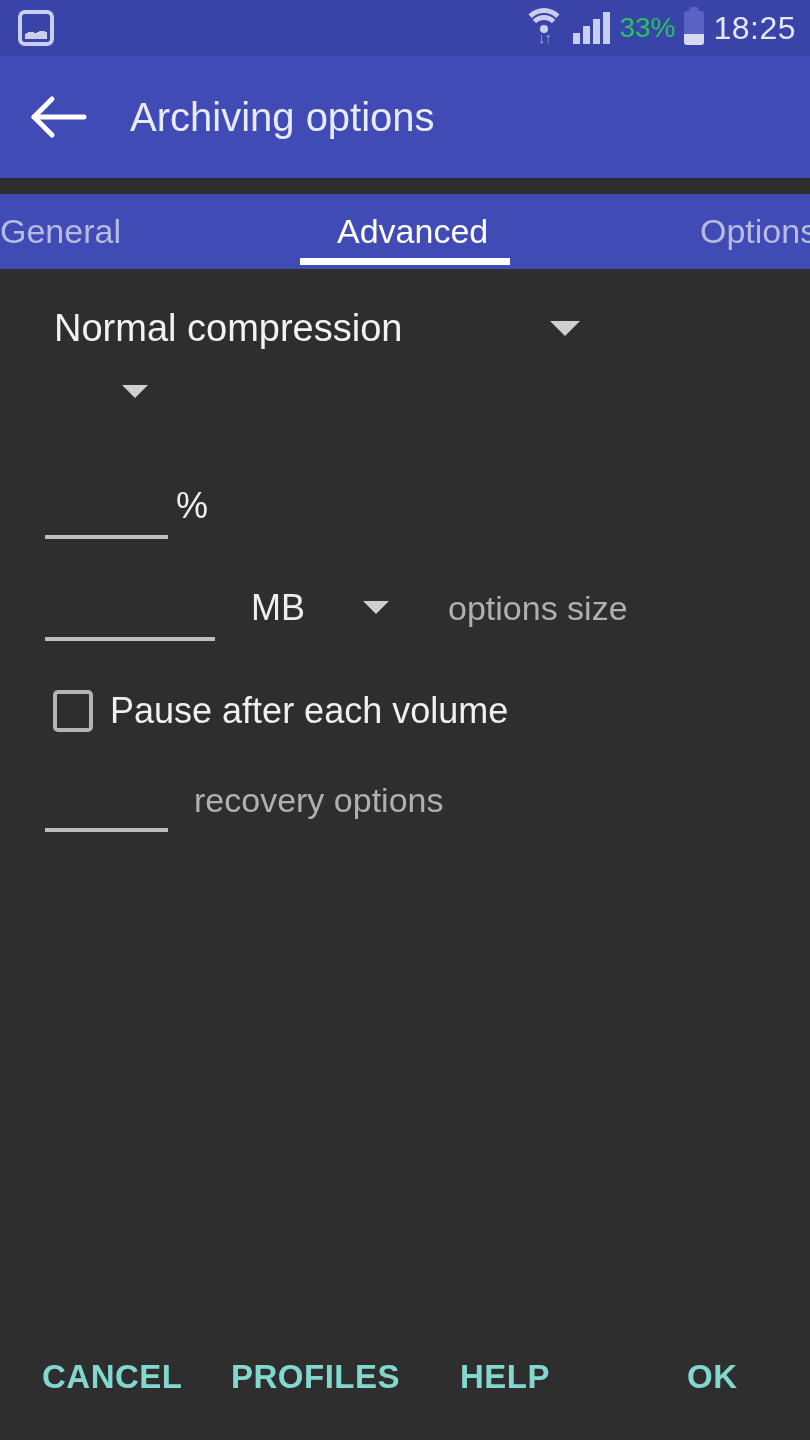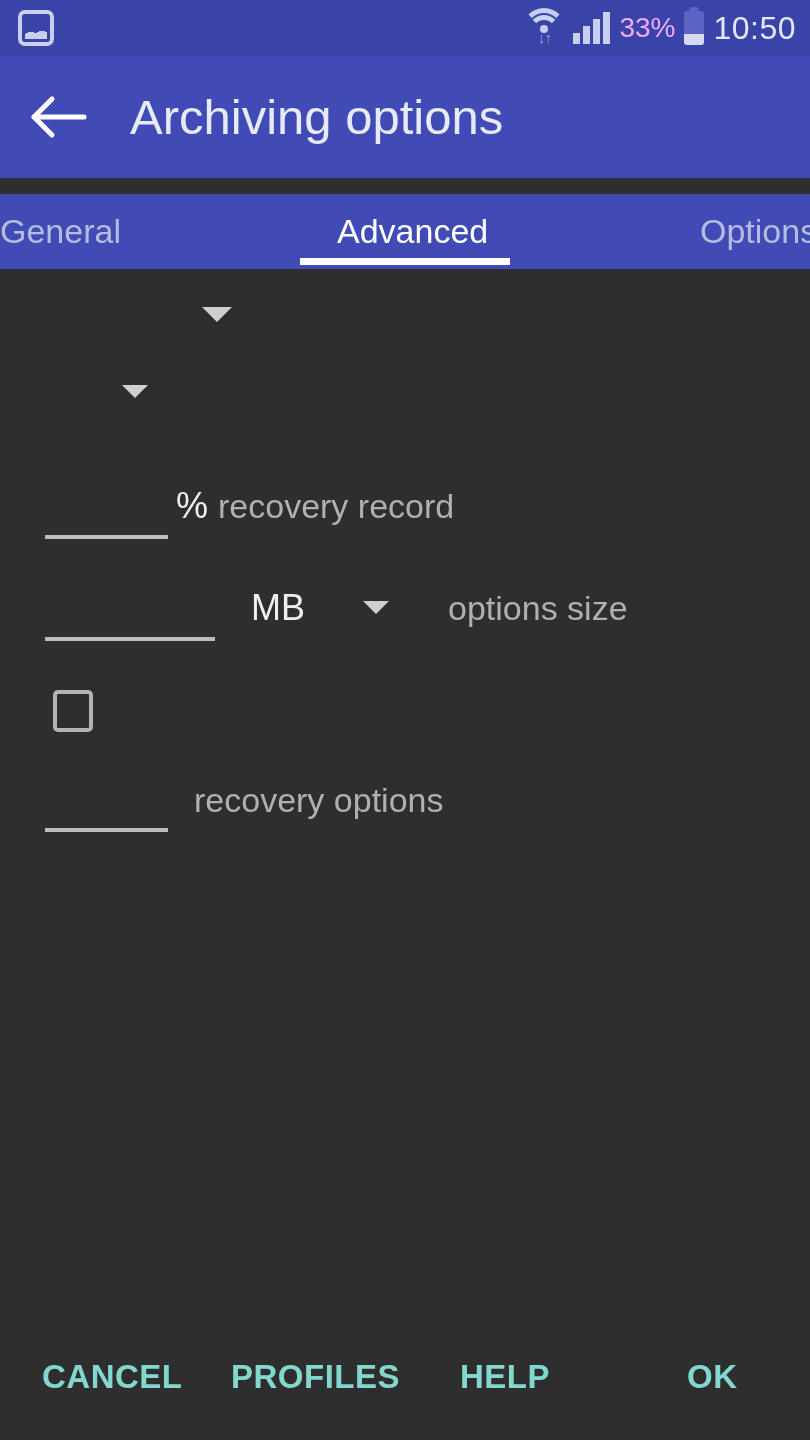--- a/index.html
+++ b/index.html
@@ -96,21 +96,21 @@
   .signal-icon i {
     display: block;
     width: 7px;
     background: #c9cfee;
   }
   .signal-icon i:nth-child(1) { height: 11px; }
   .signal-icon i:nth-child(2) { height: 18px; }
   .signal-icon i:nth-child(3) { height: 25px; }
   .signal-icon i:nth-child(4) { height: 32px; }
   .battery-pct {
-    color: #f0abfc;
+    color: #22c55e;
     font-size: 28px;
     letter-spacing: 0px;
   }
   .battery-icon {
     position: relative;
     width: 20px; height: 34px;
     background: #5a63c4;
     border-radius: 3px;
   }
   .battery-icon::before {
@@ -149,21 +149,21 @@
   .back-arrow {
     width: 76px;
     margin-left: 30px;
     height: 60px;
     position: relative;
     cursor: pointer;
   }
   .back-arrow svg { position: absolute; left: 0; top: 8px; }
   .app-title {
     color: #e8eaf8;
-    font-size: 49px;
+    font-size: 40px;
     margin-left: 24px;
     white-space: nowrap;
   }
 
   
   .divider-strip {
     position: absolute;
     left: 0; top: 178px;
     width: 810px;
     height: 16px;
@@ -315,21 +315,21 @@
       <div class="signal-icon">
         <i></i>
         <i></i>
         <i></i>
         <i></i>
       </div>
       <div class="battery-pct">33%</div>
       <div class="battery-icon">
         <div class="fill"></div>
       </div>
-      <div class="clock">10:50</div>
+      <div class="clock">18:25</div>
     </div>
   </div>
 
   <div class="app-bar">
     <div class="back-arrow">
       <svg width="58" height="44" viewBox="0 0 58 44" fill="none" aria-hidden="true">
         <path d="M4 22 L54 22" stroke="#ffffff" stroke-width="5" stroke-linecap="round"></path>
         <path d="M22 4 L4 22 L22 40" stroke="#ffffff" stroke-width="5" stroke-linecap="round" stroke-linejoin="round" fill="none"></path>
       </svg>
     </div>
@@ -341,37 +341,38 @@
   <div class="tab-bar">
     <div class="tab tab-advanced">Advanced</div>
     <div class="tab tab-general">General</div>
     <div class="tab tab-options">Options</div>
     <div class="tab-indicator"></div>
   </div>
 
   <div class="content">
 
     <div class="row" style="left:54px; top:38px;">
+      <span class="dd-text">Normal compression</span>
       <span class="caret" style="margin-left:148px;"></span>
     </div>
 
     <div class="row" style="left:54px; top:116px;">
       <span class="caret-sm" style="margin-left:68px;"></span>
     </div>
 
     <input class="field-input" style="left: 45px; top: 220px; width: 123px;" value="">
     <span class="unit-label" style="left:176px; top:216px;">%</span>
-    <span class="field-label" style="left:218px; top:218px;">recovery record</span>
 
     <input class="field-input" style="left: 45px; top: 322px; width: 170px;" value="">
     <span class="unit-label" style="left:251px; top:318px;">MB</span>
     <span class="caret-sm" style="position:absolute; left:363px; top:332px;"></span>
     <span class="field-label" style="left:448px; top:320px;">options size</span>
 
     <div class="checkbox-box" style="left:53px; top:421px;"></div>
+    <span class="checkbox-label" style="left:110px; top:421px;">Pause after each volume</span>
 
     <input class="field-input" style="left: 45px; top: 513px; width: 123px;" value="">
     <span class="field-label" style="left:194px; top:512px;">recovery options</span>
 
   </div>
 
   <div class="bottom-bar">
     <button class="btn btn-cancel">CANCEL</button>
     <button class="btn btn-profiles">PROFILES</button>
     <button class="btn btn-help">HELP</button>

